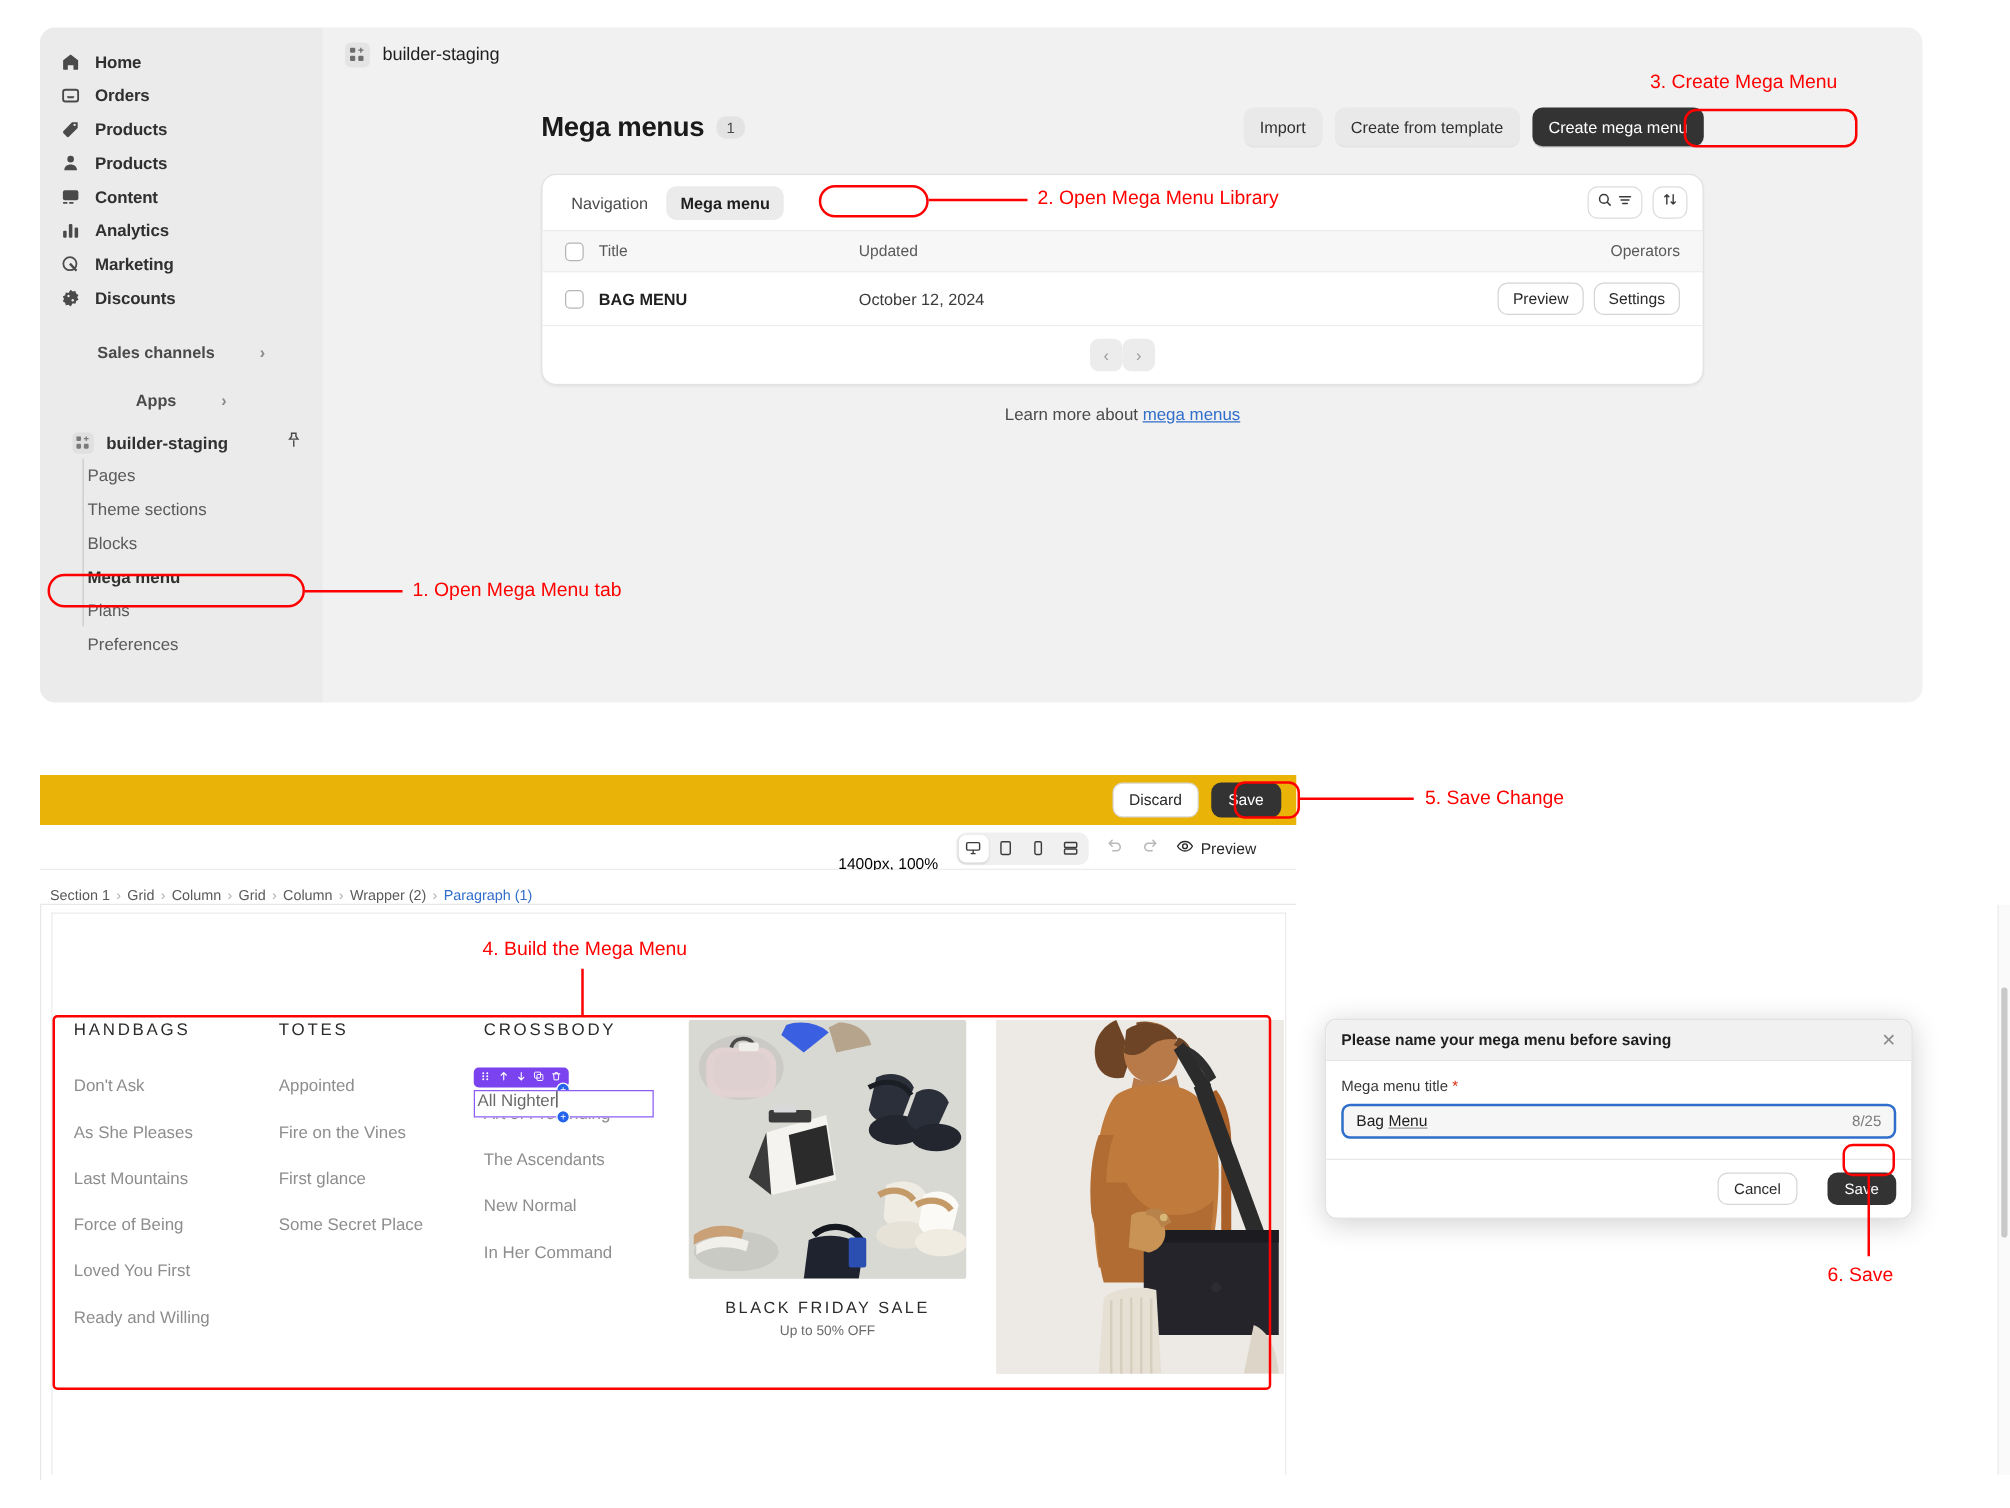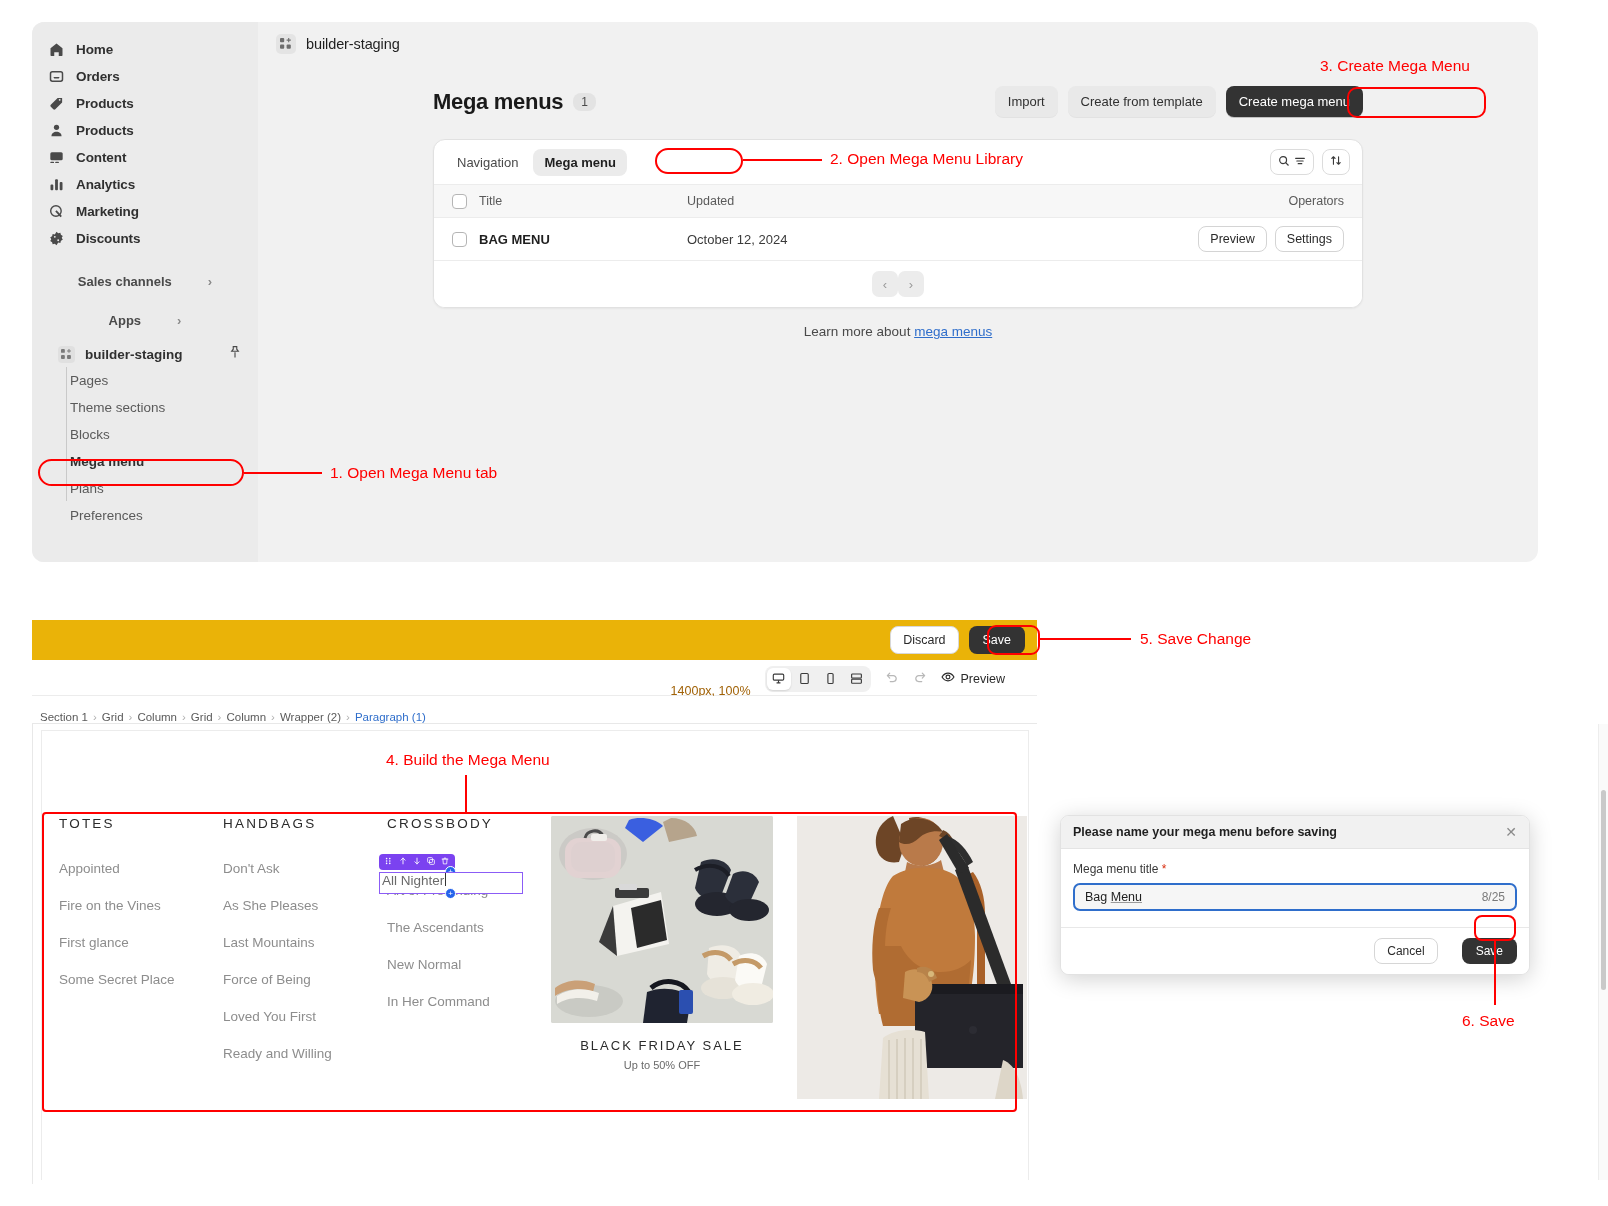--- a/index.html
+++ b/index.html
@@ -161,21 +161,21 @@
   .btn-save-top {
     background:#333; color:#fff; border:none; border-radius:8px;
     font-size:12.5px; padding:7px 14px; cursor:pointer;
     font-family:"Liberation Sans", sans-serif;
   }
   .builder-toolbar {
     position:absolute; left:32px; top:662px; width:1005px; height:34px;
     background:#fff; display:flex; align-items:center; justify-content:flex-end;
     gap:14px; padding-right:32px; border-bottom:1px solid #ececec;
   }
-  .zoomtxt { font-size:12.5px; color:#a16207;margin-top:24px; }
+  .zoomtxt { font-size:12.5px; color:#000000;margin-top:24px; }
   .devgroup { display:flex; background:#f0f0f0; border-radius:8px; padding:2px; gap:2px; }
   .dev { width:24px;height:22px; display:flex;align-items:center;justify-content:center; border-radius:6px; color:#3a3a3a; cursor:pointer;}
   .dev.active { background:#fff; box-shadow:0 1px 2px rgba(0,0,0,.12); }
   .undoredo { display:flex; gap:14px; color:#b8b8b8; }
   .prev-btn { display:flex; align-items:center; gap:6px; font-size:12.5px; color:#2a2a2a; cursor:pointer;}
 
   .crumb-strip {
     position:absolute; left:32px; top:696px; width:1005px; height:28px;
     background:#fff; display:flex; align-items:flex-end; padding-left:8px;
     border-bottom:1px solid #e8e8e8;
@@ -582,35 +582,35 @@
       <span class="sep">›</span>
     <span class="cur">Paragraph (1)</span>
   </div>
 
   <div class="canvas">
     <div class="canvas-inner">
 
       <div class="menu-grid">
 
         <div class="mcol">
-          <div class="mcol-head">TOTES</div>
-          <div class="mlink">Appointed</div>
-          <div class="mlink">Fire on the Vines</div>
-          <div class="mlink">First glance</div>
-          <div class="mlink">Some Secret Place</div>
-        </div>
-
-        <div class="mcol">
           <div class="mcol-head">HANDBAGS</div>
           <div class="mlink">Don't Ask</div>
           <div class="mlink">As She Pleases</div>
           <div class="mlink">Last Mountains</div>
           <div class="mlink">Force of Being</div>
           <div class="mlink">Loved You First</div>
           <div class="mlink">Ready and Willing</div>
+        </div>
+
+        <div class="mcol">
+          <div class="mcol-head">TOTES</div>
+          <div class="mlink">Appointed</div>
+          <div class="mlink">Fire on the Vines</div>
+          <div class="mlink">First glance</div>
+          <div class="mlink">Some Secret Place</div>
         </div>
 
         <div class="mcol third">
           <div class="mcol-head">CROSSBODY</div>
 
           <div class="edit-toolbar">
             <span>
               <svg width="8" height="8" viewBox="0 0 10 10" fill="currentColor">
                   <circle cx="2" cy="2" r="1"></circle>
                   <circle cx="2" cy="5" r="1"></circle>

